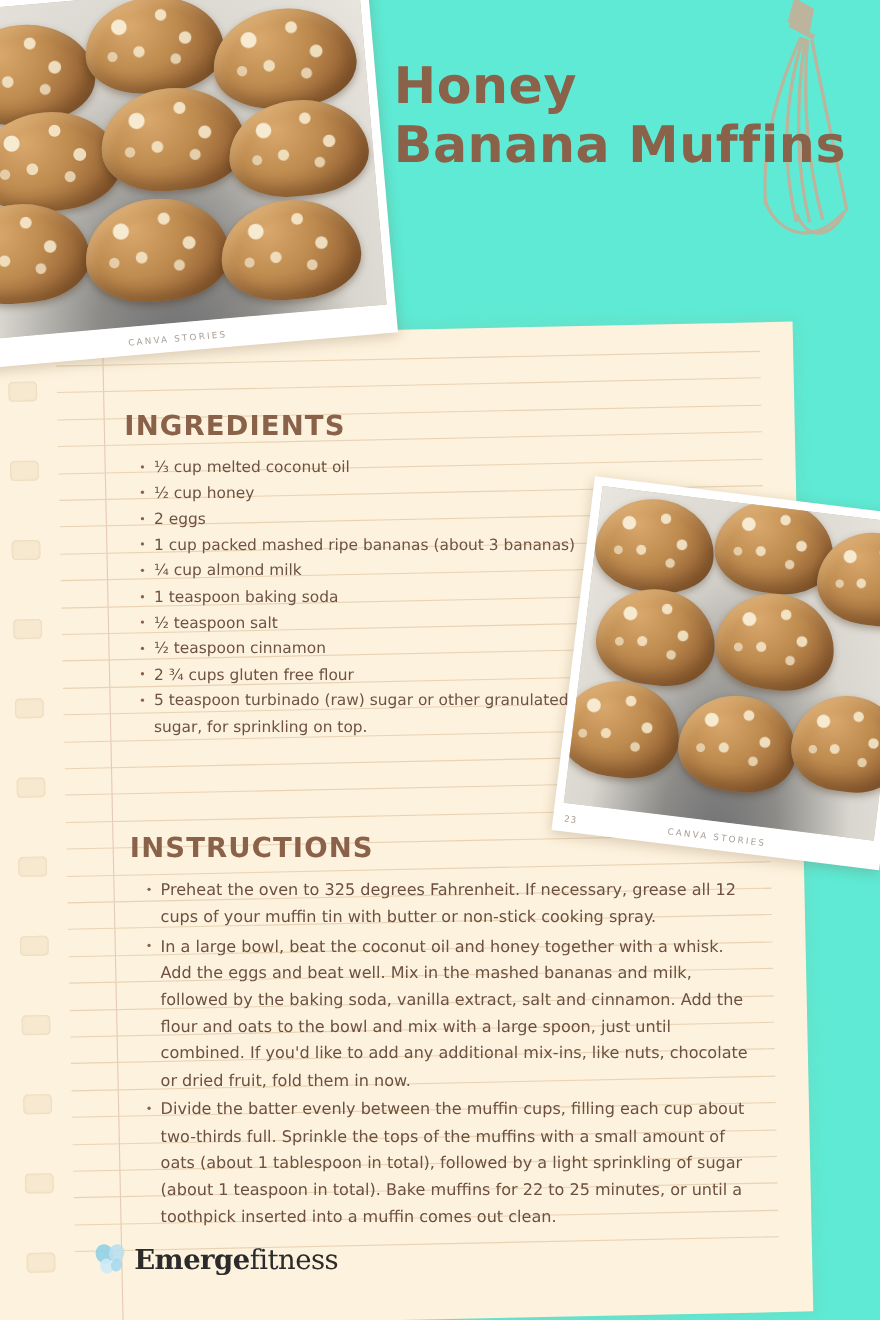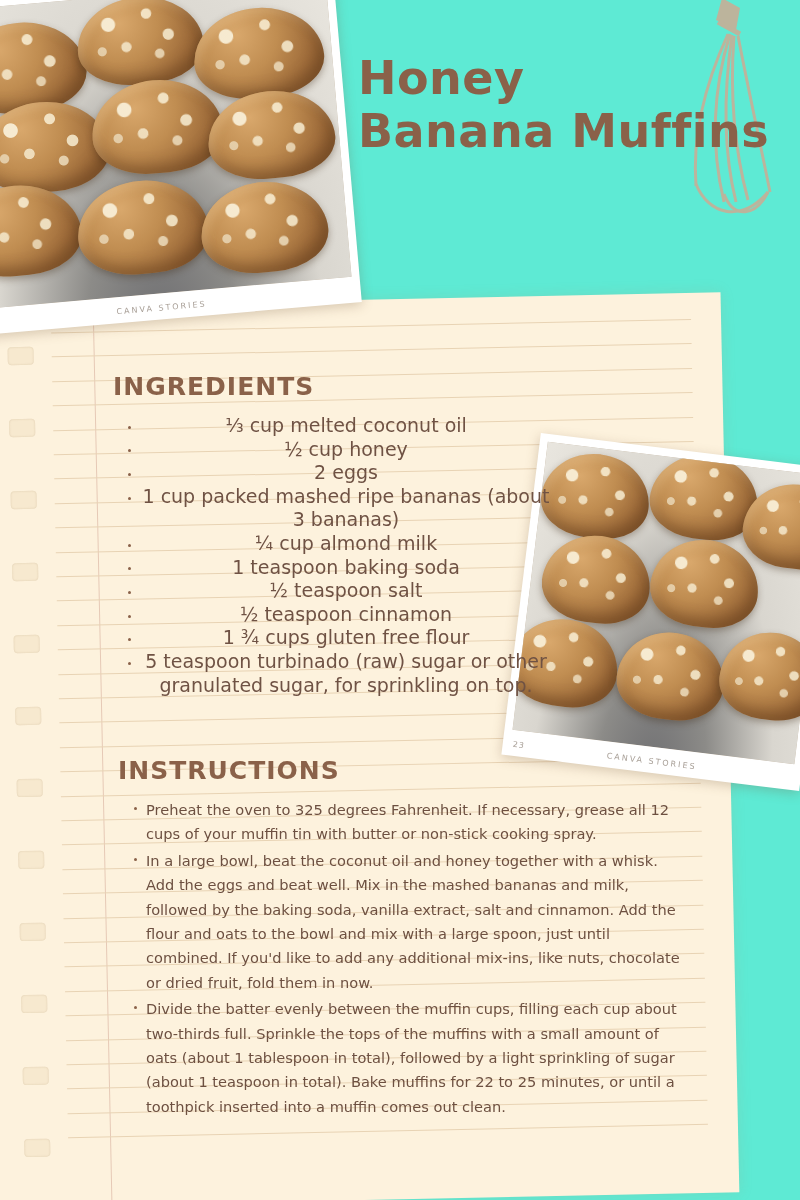--- a/index.html
+++ b/index.html
@@ -165,23 +165,22 @@
     content: "";
     position: absolute;
     left: -12px; top: .62em;
     width: 3px; height: 3px;
     border-radius: 50%;
     background: #8a6149;
   }
   #ingredients {
     left: 122px; top: 414px;
     width: 430px;
-    font-size: 19px;
+    font-size: 14px;
     line-height: 23.6px;
-    text-align: center;
   }
   #instructions {
     left: 128px; top: 798px;
     width: 562px;
     font-size: 14.6px;
     line-height: 24.4px;
     color: #6d5041;
   }
   #instructions li { margin-bottom: 2px; }
 
@@ -323,23 +322,36 @@
 
   <ul class="list" id="ingredients">
       <li>⅓ cup melted coconut oil</li>
       <li>½ cup honey</li>
       <li>2 eggs</li>
       <li>1 cup packed mashed ripe bananas (about 3 bananas)</li>
       <li>¼ cup almond milk</li>
       <li>1 teaspoon baking soda</li>
       <li>½ teaspoon salt</li>
       <li>½ teaspoon cinnamon</li>
-      <li>1 ¾ cups gluten free flour</li>
+      <li>2 ¾ cups gluten free flour</li>
       <li>5 teaspoon turbinado (raw) sugar or other granulated sugar, for sprinkling on top.</li>
     </ul>
   <ul class="list" id="instructions">
       <li>Preheat the oven to 325 degrees Fahrenheit. If necessary, grease all 12 cups of your muffin tin with butter or non-stick cooking spray.</li>
       <li>In a large bowl, beat the coconut oil and honey together with a whisk. Add the eggs and beat well. Mix in the mashed bananas and milk, followed by the baking soda, vanilla extract, salt and cinnamon. Add the flour and oats to the bowl and mix with a large spoon, just until combined. If you'd like to add any additional mix-ins, like nuts, chocolate or dried fruit, fold them in now.</li>
       <li>Divide the batter evenly between the muffin cups, filling each cup about two-thirds full. Sprinkle the tops of the muffins with a small amount of oats (about 1 tablespoon in total), followed by a light sprinkling of sugar (about 1 teaspoon in total). Bake muffins for 22 to 25 minutes, or until a toothpick inserted into a muffin comes out clean.</li>
     </ul>
 
+  <div class="logo">
+    <span class="mark">
+      <svg viewBox="0 0 34 34" width="34" height="34" aria-hidden="true">
+        <ellipse cx="11" cy="12" rx="8" ry="9" fill="#8fd0e6" opacity=".9" transform="rotate(-20 11 12)"></ellipse>
+        <ellipse cx="22" cy="11" rx="7" ry="8" fill="#b9dff0" opacity=".9" transform="rotate(18 22 11)"></ellipse>
+        <ellipse cx="13" cy="23" rx="6" ry="7" fill="#cfe9f6" opacity=".9" transform="rotate(-15 13 23)"></ellipse>
+        <ellipse cx="22" cy="22" rx="5" ry="6" fill="#a7d9ee" opacity=".9" transform="rotate(20 22 22)"></ellipse>
+      </svg>
+    </span>
+    <span class="word">
+      <b>E</b><b>merge</b><span class="light">fitness</span>
+    </span>
+  </div>
 
 </div>
 
 </body></html>

